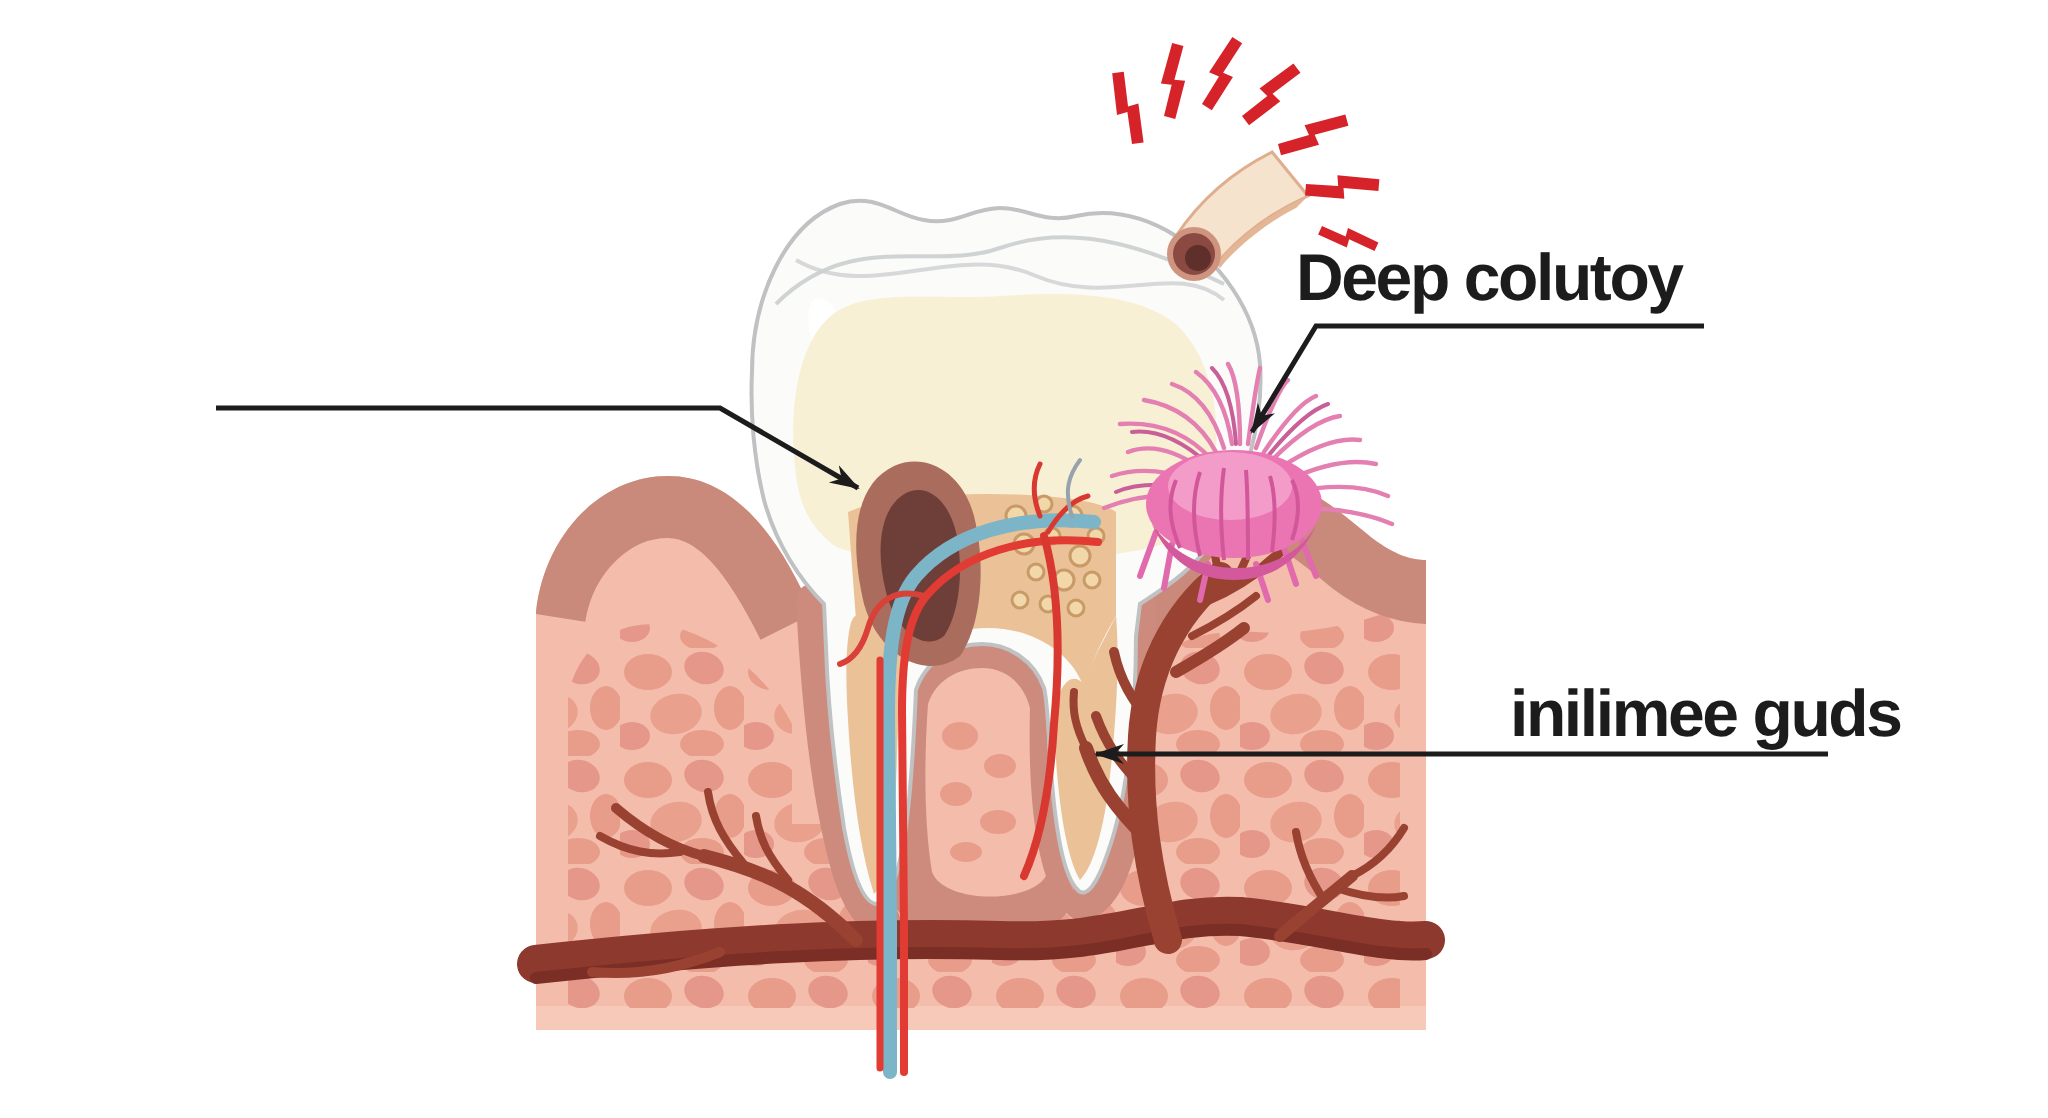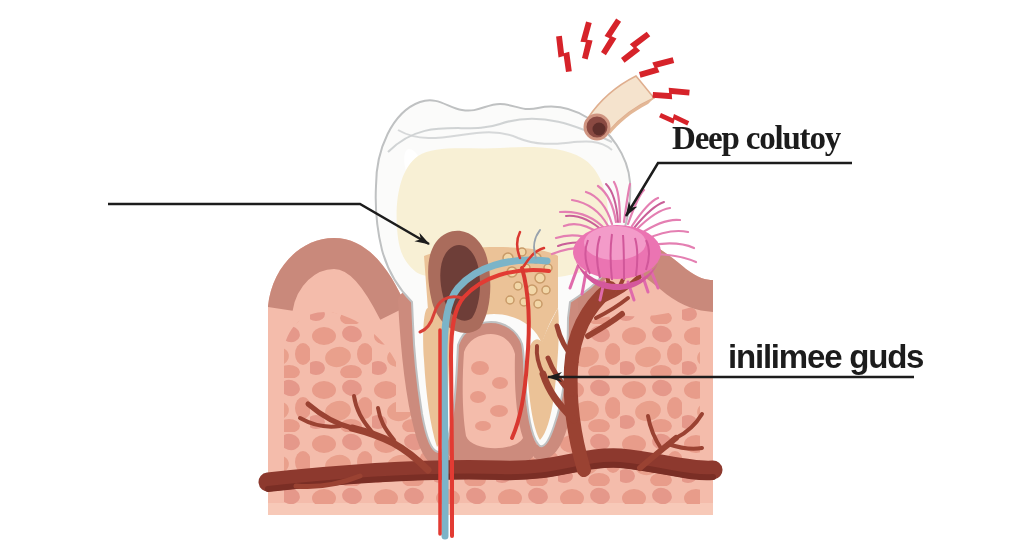--- a/index.html
+++ b/index.html
@@ -12,22 +12,22 @@
     position:absolute;
     font-family:"Liberation Sans", sans-serif;
     font-weight:700;
     font-size:33px;
     letter-spacing:-1.2px;
     line-height:1;
     color:#1c1c1c;
     white-space:nowrap;
   }
   .lbl-decay{left:122px;top:164px;}
-  .lbl-inflammation{left:672px;top:122px;font-family:Liberation Serif, serif;}
-  .lbl-root{left:728px;top:340px;}
+  .lbl-inflammation{left:648px;top:122px;}
+  .lbl-root{left:755px;top:340px;}
 </style>
 </head>
 <body>
 
 <div class="stage">
 
 <svg width="1024" height="559" viewBox="0 0 1024 559">
   <defs>
     <marker id="arrowhead" viewBox="0 0 16 12" markerWidth="16" markerHeight="12" refX="14" refY="6" orient="auto" markerUnits="userSpaceOnUse">
       <path d="M0,1 L15,6 L0,11 L4.5,6 Z" fill="#1c1c1c"></path>

